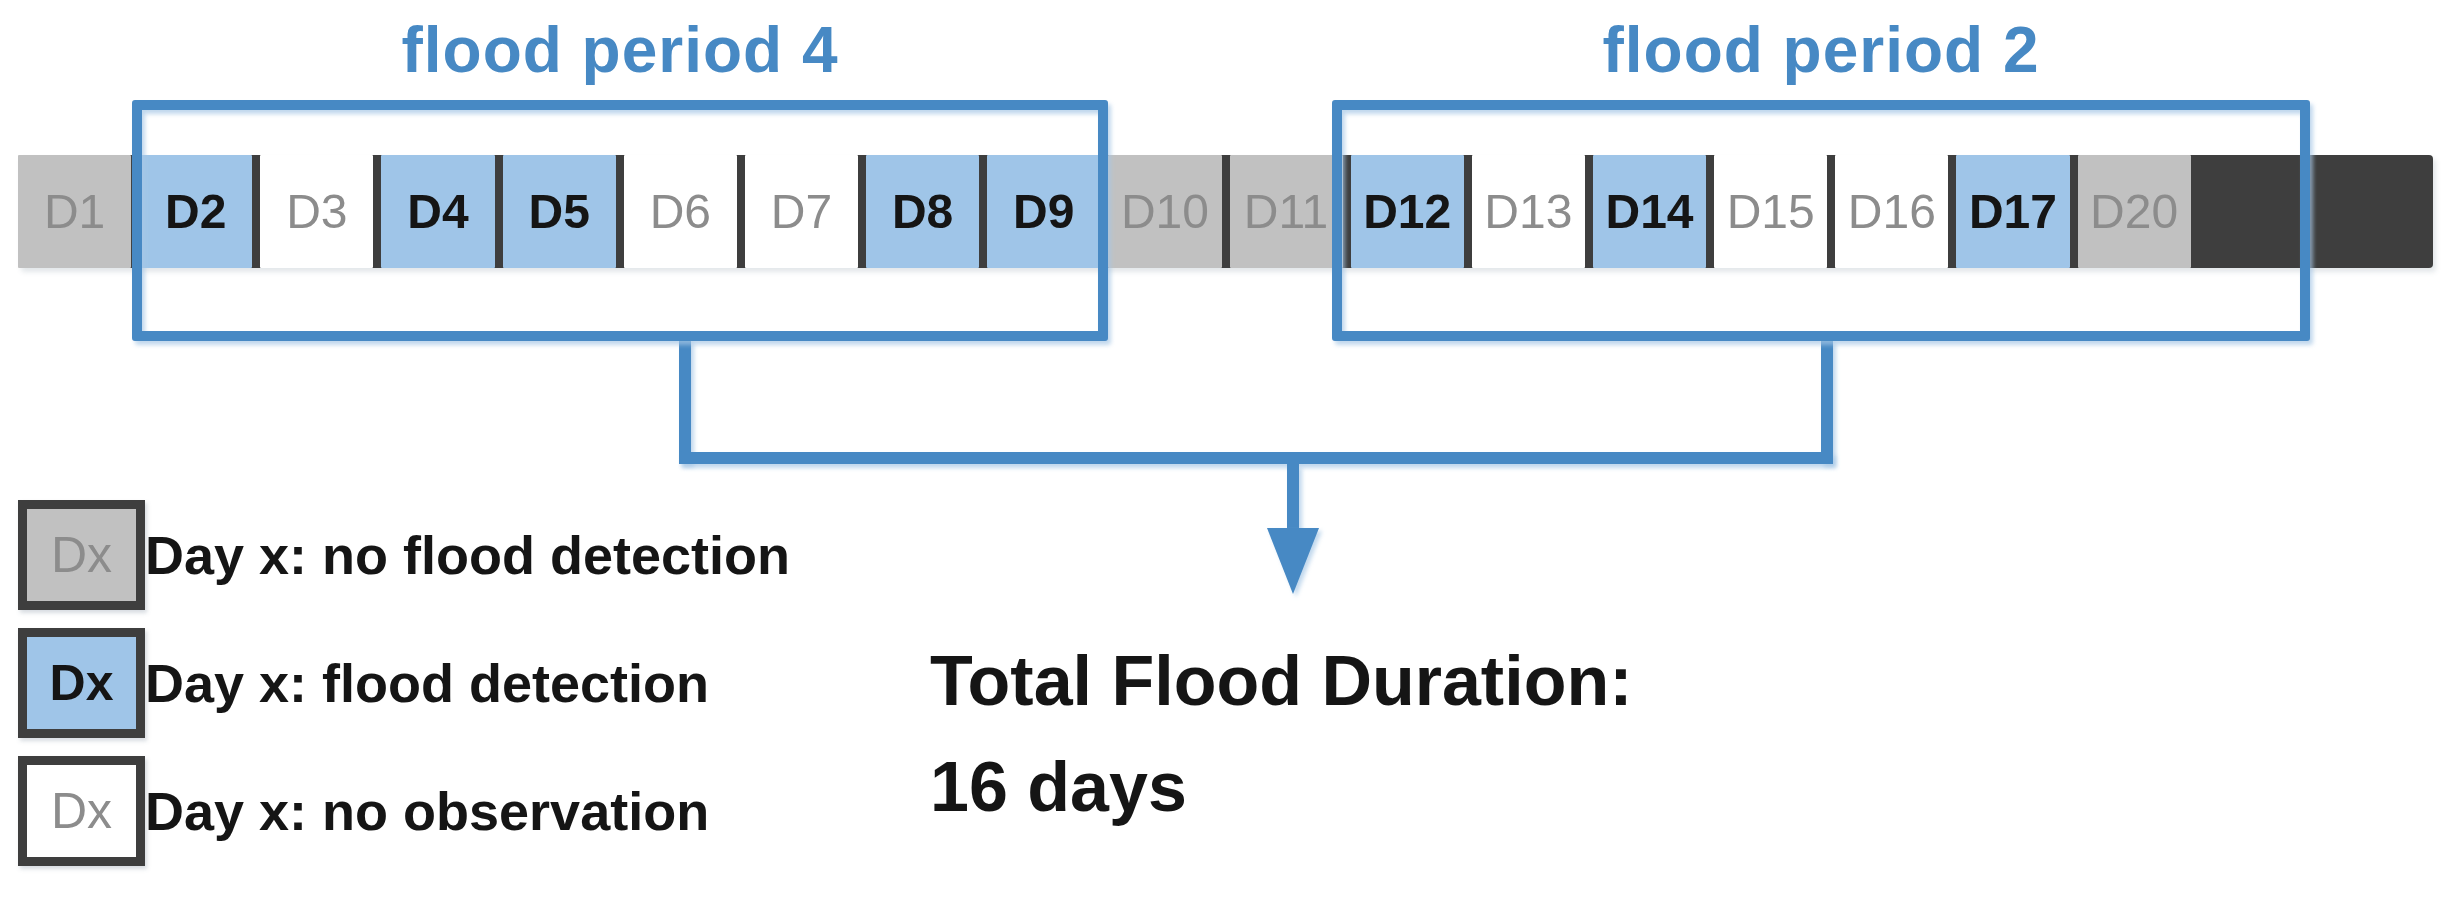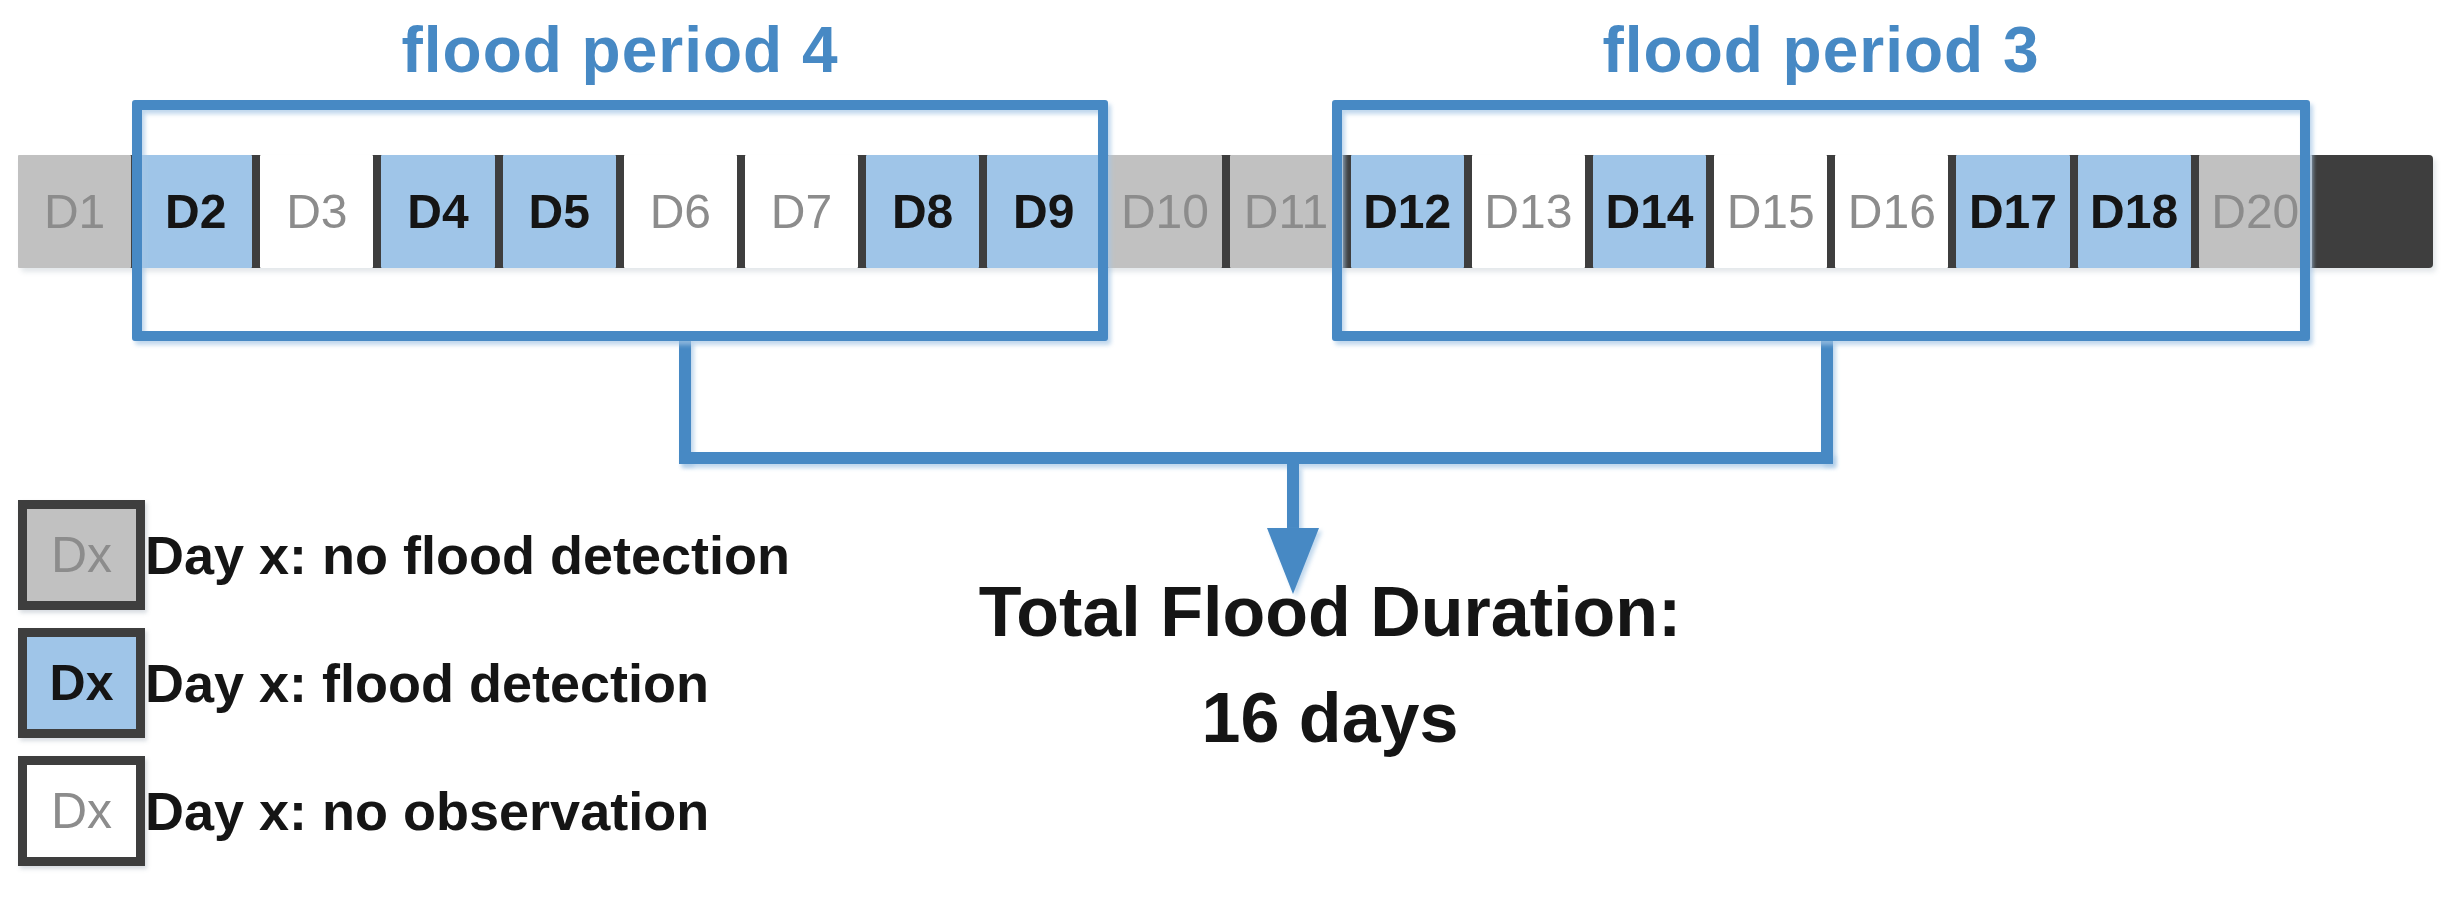--- a/index.html
+++ b/index.html
@@ -73,22 +73,22 @@
     width:0;height:0;
     border-left:26px solid transparent;
     border-right:26px solid transparent;
     border-top:66px solid var(--bracket-blue,#4789c4);
     z-index:4;
     filter:drop-shadow(3px 3px 2px rgba(167,199,230,.7));
   }
 
   
   #total-label{
-    position:absolute;left:930px;top:559px;width:800px;
-    text-align:center;
+    position:absolute;left:930px;top:628px;width:800px;
+    text-align:left;
     font-size:70px;font-weight:700;color:var(--black-text,#151515);
     line-height:106px;
     z-index:6;
   }
 
   
   #legend{position:absolute;left:18px;top:500px;z-index:6;}
   .legend-row{display:flex;align-items:center;margin-bottom:18px;}
   .swatch{
     width:127px;height:110px;
@@ -103,41 +103,40 @@
     font-size:54px;font-weight:700;color:var(--black-text,#151515);
     white-space:nowrap;
   }
 </style>
 </head>
 <body>
 
 <div id="canvas">
 
   <div class="fp-label" id="fp1-label">flood period 4</div>
-  <div class="fp-label" id="fp2-label">flood period 3</div>
+  <div class="fp-label" id="fp2-label">flood period 2</div>
 
   <div id="day-strip">
       <div class="cell no_detection">D1</div>
       <div class="cell flood">D2</div>
       <div class="cell no_observation">D3</div>
       <div class="cell flood">D4</div>
       <div class="cell flood">D5</div>
       <div class="cell no_observation">D6</div>
       <div class="cell no_observation">D7</div>
       <div class="cell flood">D8</div>
       <div class="cell flood">D9</div>
       <div class="cell no_detection">D10</div>
       <div class="cell no_detection">D11</div>
       <div class="cell flood">D12</div>
       <div class="cell no_observation">D13</div>
       <div class="cell flood">D14</div>
       <div class="cell no_observation">D15</div>
       <div class="cell no_observation">D16</div>
       <div class="cell flood">D17</div>
-      <div class="cell flood">D18</div>
       <div class="cell no_detection">D20</div>
     </div>
 
   <div class="bracket" id="bracket1"></div>
   <div class="bracket" id="bracket2"></div>
 
   <div class="blue-line" id="drop1"></div>
   <div class="blue-line" id="drop2"></div>
   <div class="blue-line" id="connector-h"></div>
   <div class="blue-line" id="arrow-shaft"></div>

